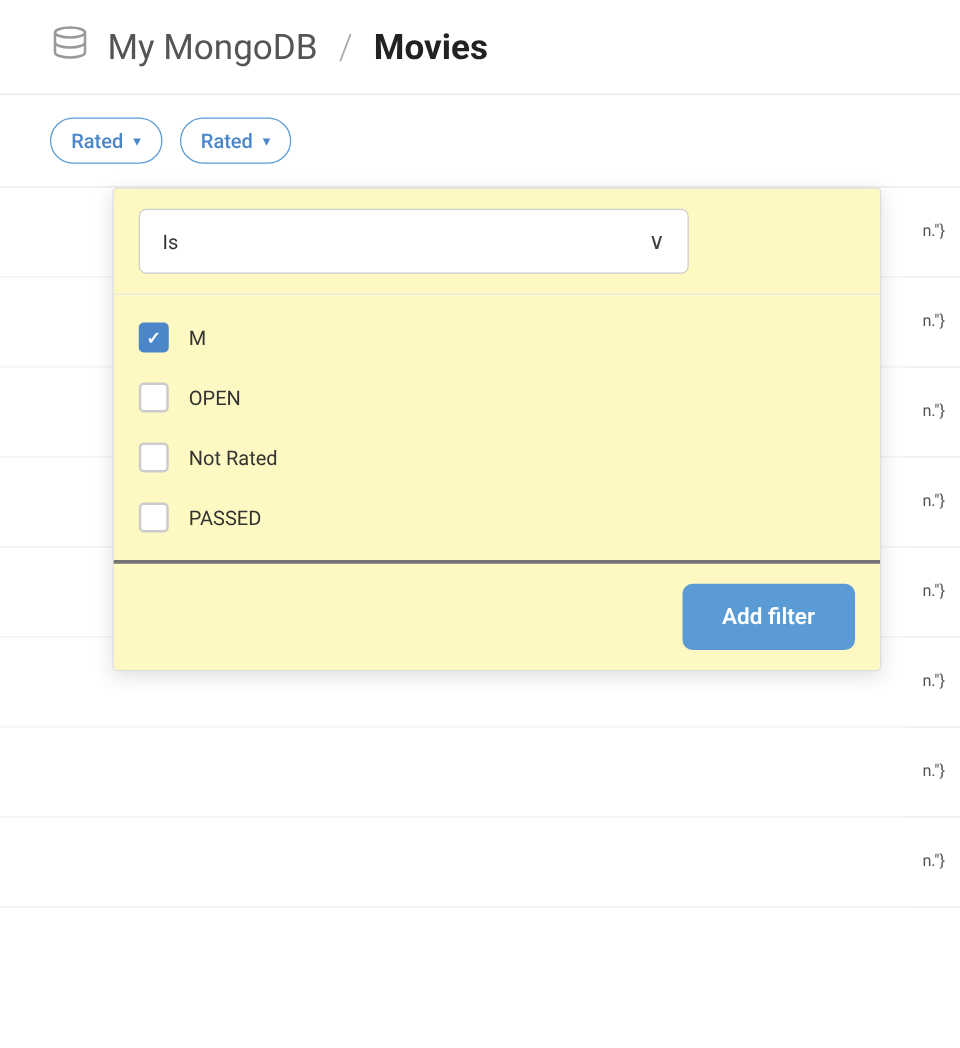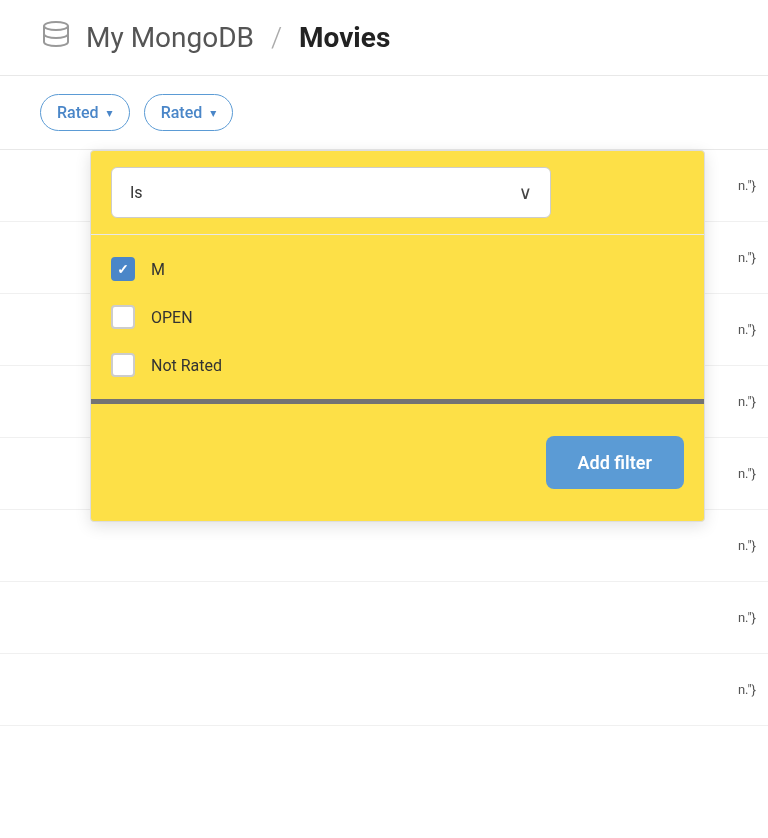--- a/index.html
+++ b/index.html
@@ -96,21 +96,21 @@
       font-size: 13px;
       font-family: monospace;
     }
 
     
     .dropdown-panel {
       position: absolute;
       left: 90px;
       top: 0;
       width: 615px;
-      background: #fde047;
+      background: #fef9c3;
       border: 1px solid #ddd;
       border-radius: 4px;
       box-shadow: 0 4px 16px rgba(0,0,0,0.12);
       z-index: 10;
     }
 
     
     .operator-row {
       padding: 16px 20px;
       border-bottom: 1px solid #e8e8e8;
@@ -175,22 +175,22 @@
 
     .option-label {
       font-size: 16px;
       color: #333;
     }
 
     
     .dropdown-footer {
       display: flex;
       justify-content: flex-end;
-      padding: 32px 20px;
-      border-top: 5px solid #737373;
+      padding: 16px 20px;
+      border-top: 3px solid #737373;
     }
 
     .add-filter-btn {
       background: #5b9bd5;
       color: #fff;
       border: none;
       border-radius: 8px;
       padding: 16px 32px;
       font-size: 18px;
       font-weight: 600;
@@ -289,20 +289,24 @@
       <div class="option-item">
         <div class="checkbox"></div>
         <span class="option-label">OPEN</span>
       </div>
 
       <div class="option-item">
         <div class="checkbox"></div>
         <span class="option-label">Not Rated</span>
       </div>
 
+      <div class="option-item">
+        <div class="checkbox"></div>
+        <span class="option-label">PASSED</span>
+      </div>
 
 
     </div>
 
     <div class="dropdown-footer">
       <button class="add-filter-btn">Add filter</button>
     </div>
   </div>
 </div>
 

